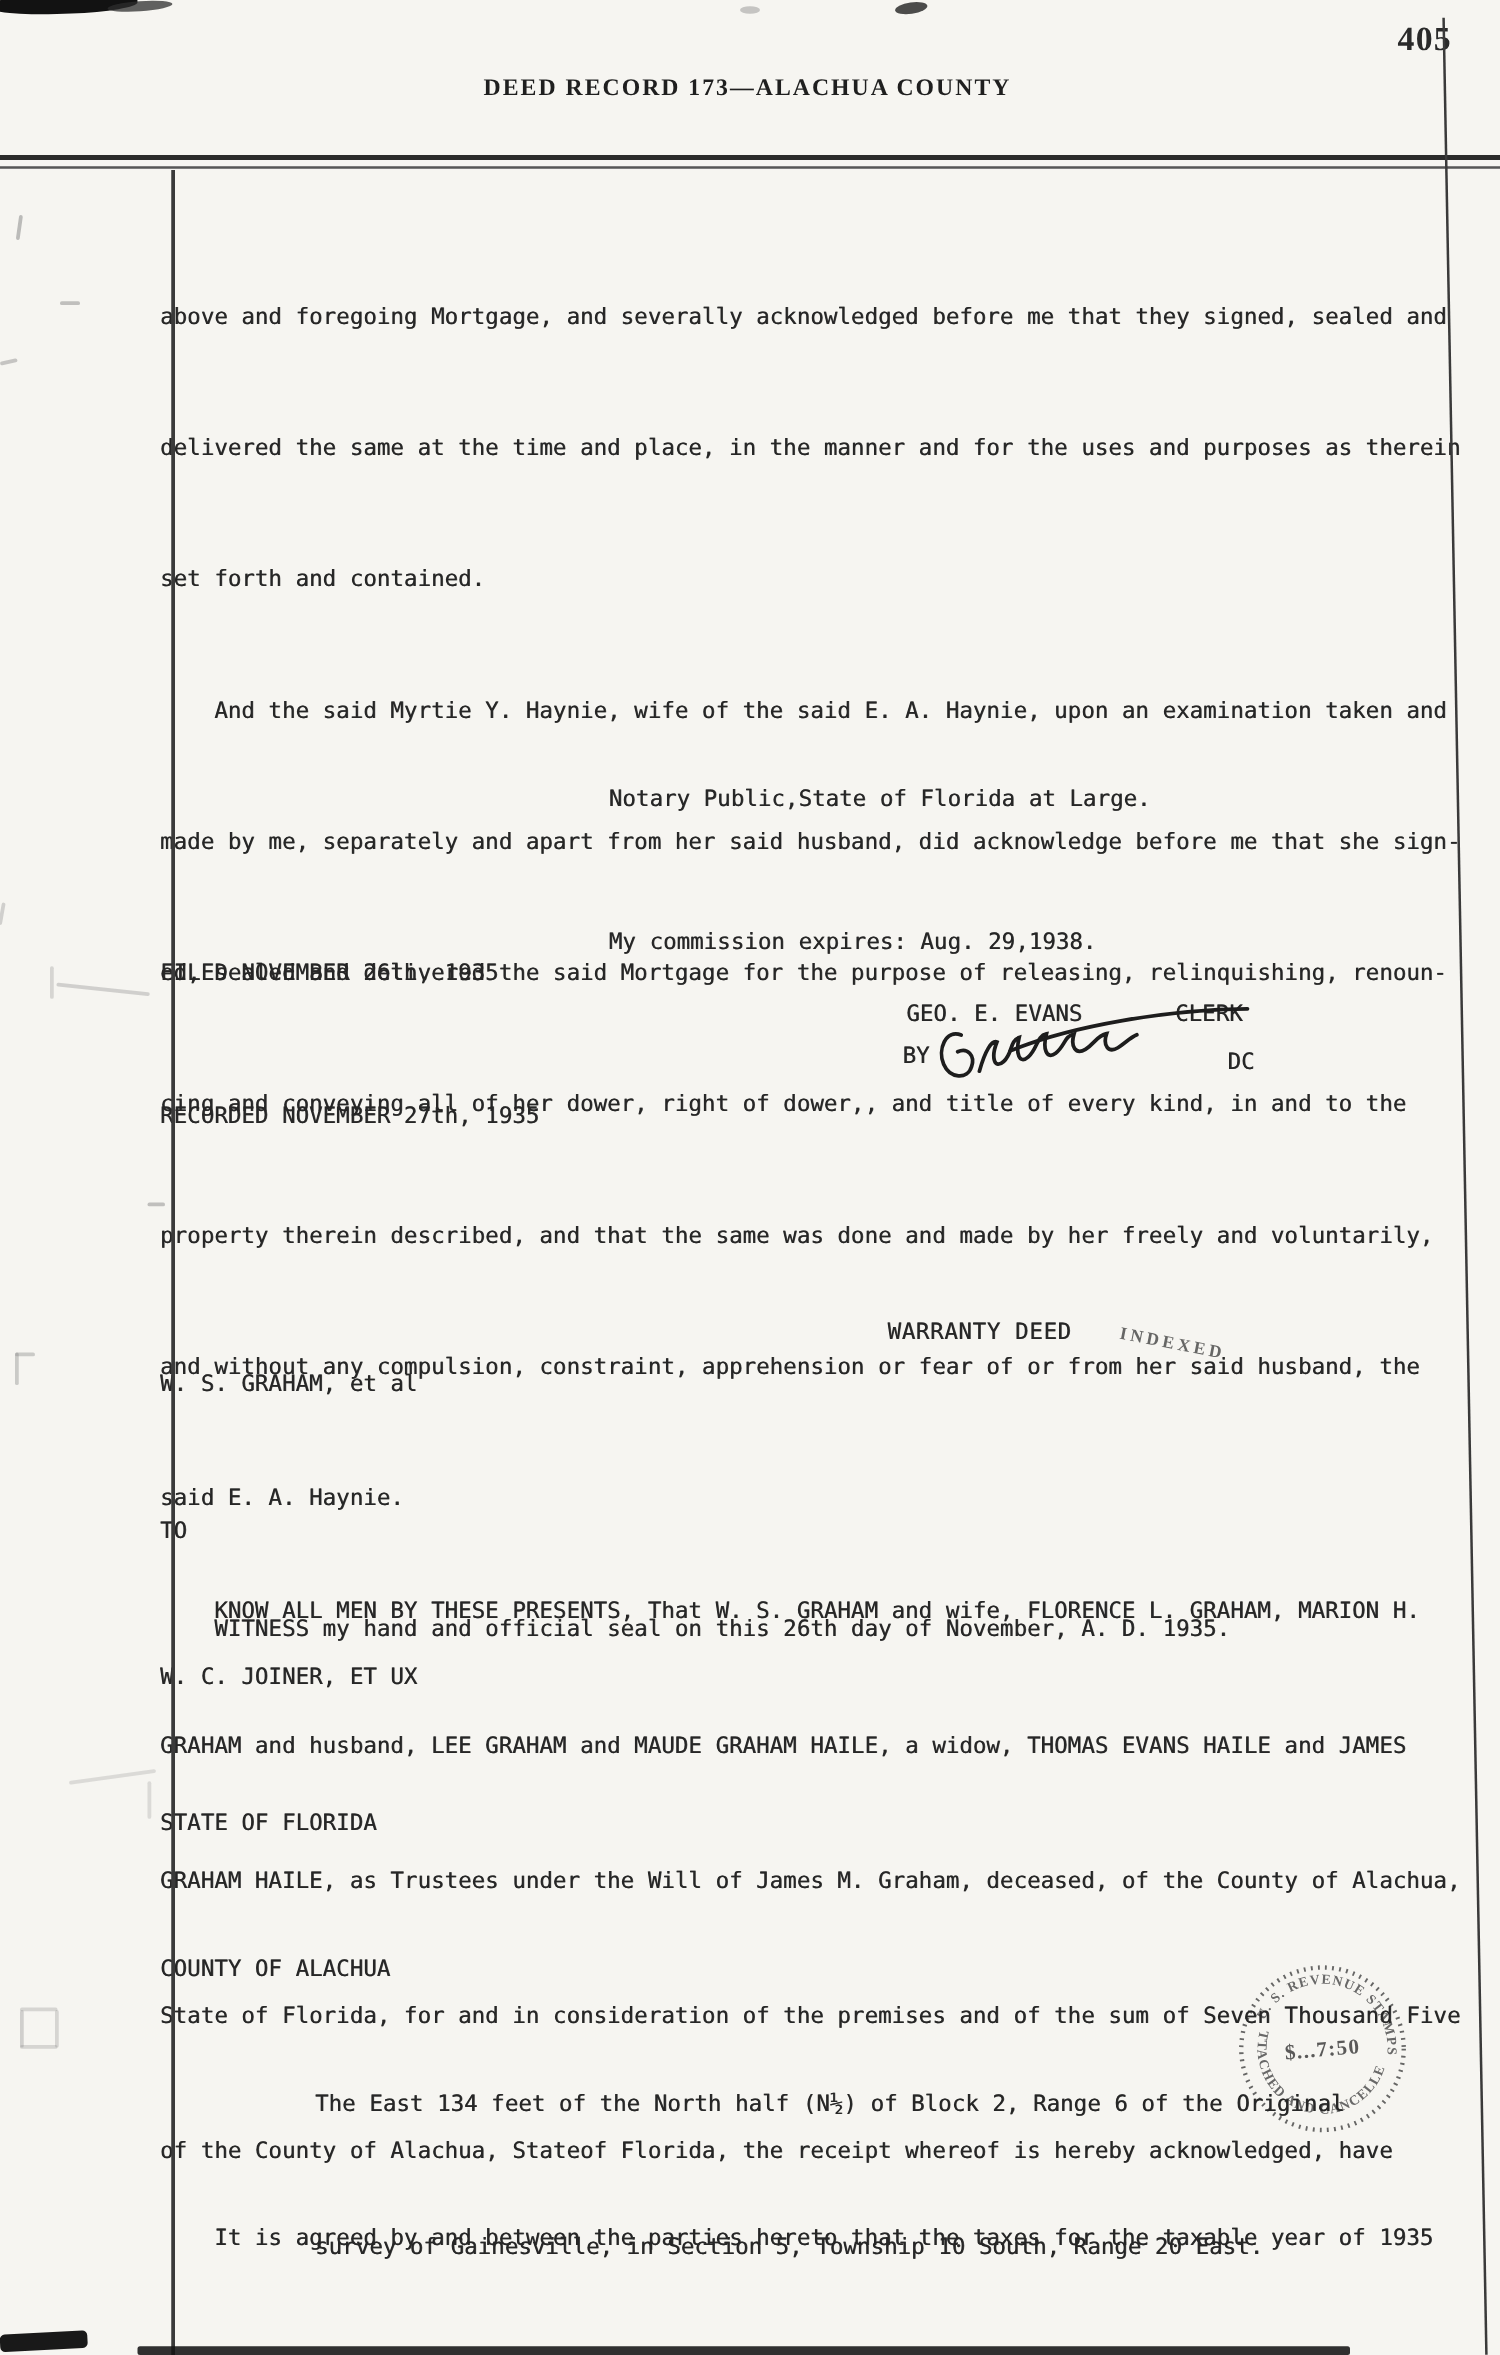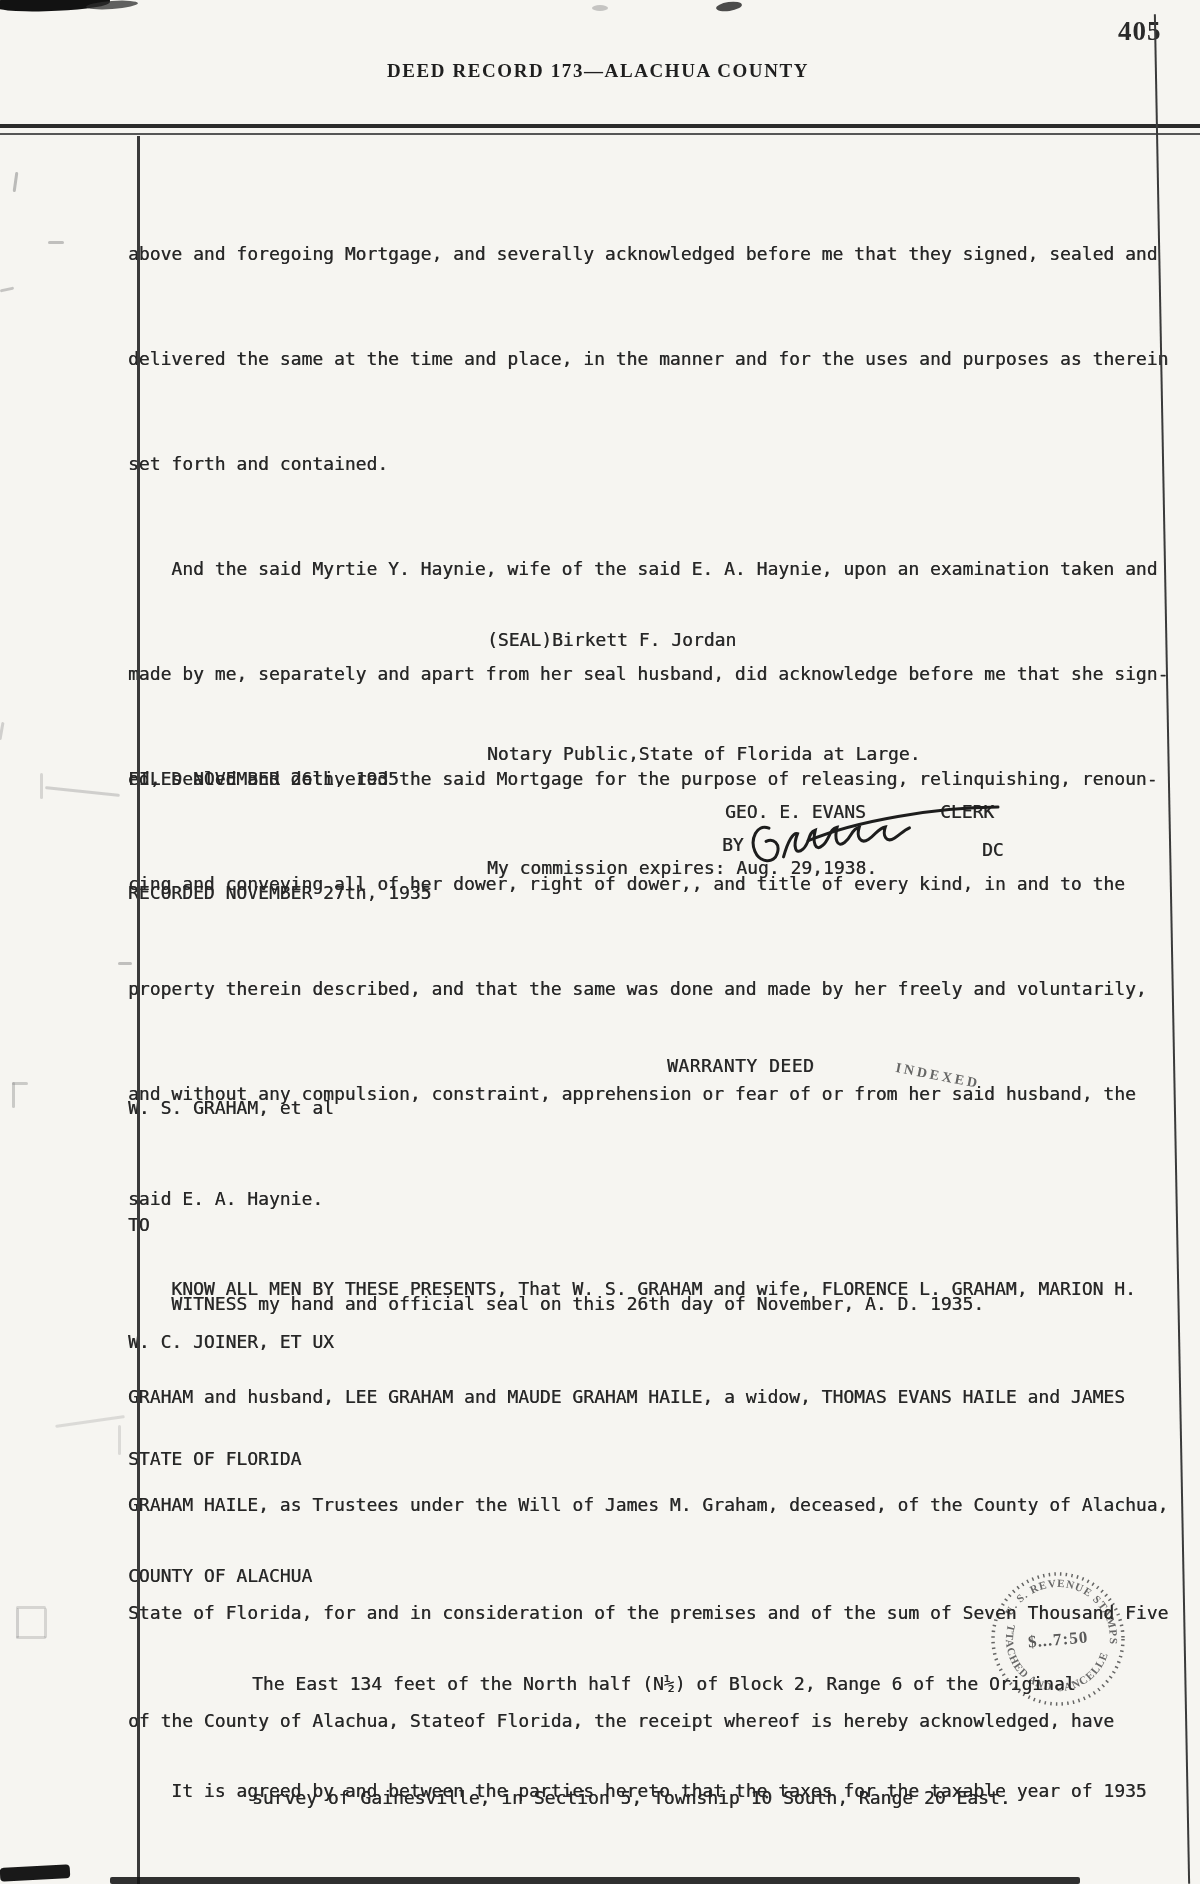--- a/index.html
+++ b/index.html
@@ -23,21 +23,21 @@
   #header-title{
     font-size:19px;font-weight:bold;letter-spacing:1.6px;color:#1f1f1f;
   }
   #page-number{
     font-size:27px;font-weight:bold;color:#2a2a2a;letter-spacing:1px;
   }
   #indexed-stamp{
     font-family:"Liberation Serif",serif;font-size:14px;font-weight:bold;
     letter-spacing:3px;color:rgba(62,62,62,.78);transform:rotate(11deg);z-index:1;
   }
-  #warranty-deed-label{letter-spacing:.5px;}
+  #warranty-deed-label{letter-spacing:.5px;margin-left:43px;}
   svg text{font-family:"Liberation Serif",serif;}
 </style>
 </head>
 <body>
 
 <div id="page">
 
   <div class="mark" style="left:-8px;top:-5px;width:118px;height:16px;background:#121212;border-radius:45%;transform:rotate(-2deg);"></div>
   <div class="mark" style="left:86px;top:1px;width:52px;height:8px;background:#2e2e2e;opacity:.75;border-radius:50%;transform:rotate(-4deg);"></div>
   <div class="mark" style="left:592px;top:5px;width:16px;height:6px;opacity:.45;border-radius:50%;"></div>
@@ -69,31 +69,30 @@
   <div class="mark" style="left:16px;top:1608px;width:2.5px;height:30px;opacity:.35;"></div>
   <div class="mark" style="left:44px;top:1608px;width:2.5px;height:30px;opacity:.3;"></div>
   <div class="mark" style="left:16px;top:1606px;width:30px;height:2.5px;opacity:.3;"></div>
   <div class="mark" style="left:16px;top:1636px;width:30px;height:2.5px;opacity:.3;"></div>
 
   <div class="abs mono" style="left:128px;top:166px;">
     <span class="line">above and foregoing Mortgage, and severally acknowledged before me that they signed, sealed and</span>
     <span class="line">delivered the same at the time and place, in the manner and for the uses and purposes as therein</span>
     <span class="line">set forth and contained.</span>
     <span class="line">    And the said Myrtie Y. Haynie, wife of the said E. A. Haynie, upon an examination taken and</span>
-    <span class="line">made by me, separately and apart from her seal husband, did acknowledge before me that she sign-</span>
+    <span class="line">made by me, separately and apart from her said husband, did acknowledge before me that she sign-</span>
     <span class="line">ed, sealed and delivered the said Mortgage for the purpose of releasing, relinquishing, renoun-</span>
     <span class="line">cing and conveying all of her dower, right of dower,, and title of every kind, in and to the</span>
     <span class="line">property therein described, and that the same was done and made by her freely and voluntarily,</span>
     <span class="line">and without any compulsion, constraint, apprehension or fear of or from her said husband, the</span>
     <span class="line">said E. A. Haynie.</span>
     <span class="line">    WITNESS my hand and official seal on this 26th day of November, A. D. 1935.</span>
   </div>
 
   <div class="abs mono" style="left:487px;top:545px;line-height:38px;">
-    <span class="line">(SEAL)Birkett F. Jordan</span>
     <span class="line">Notary Public,State of Florida at Large.</span>
     <span class="line">My commission expires: Aug. 29,1938.</span>
   </div>
 
   <div class="abs mono" style="left:128px;top:684px;line-height:38px;">
     <span class="line">FILED NOVEMBER 26th, 1935</span>
     <span class="line">RECORDED NOVEMBER 27th, 1935</span>
   </div>
 
   <div class="abs mono" style="left:725px;top:794px;">GEO. E. EVANS</div>

